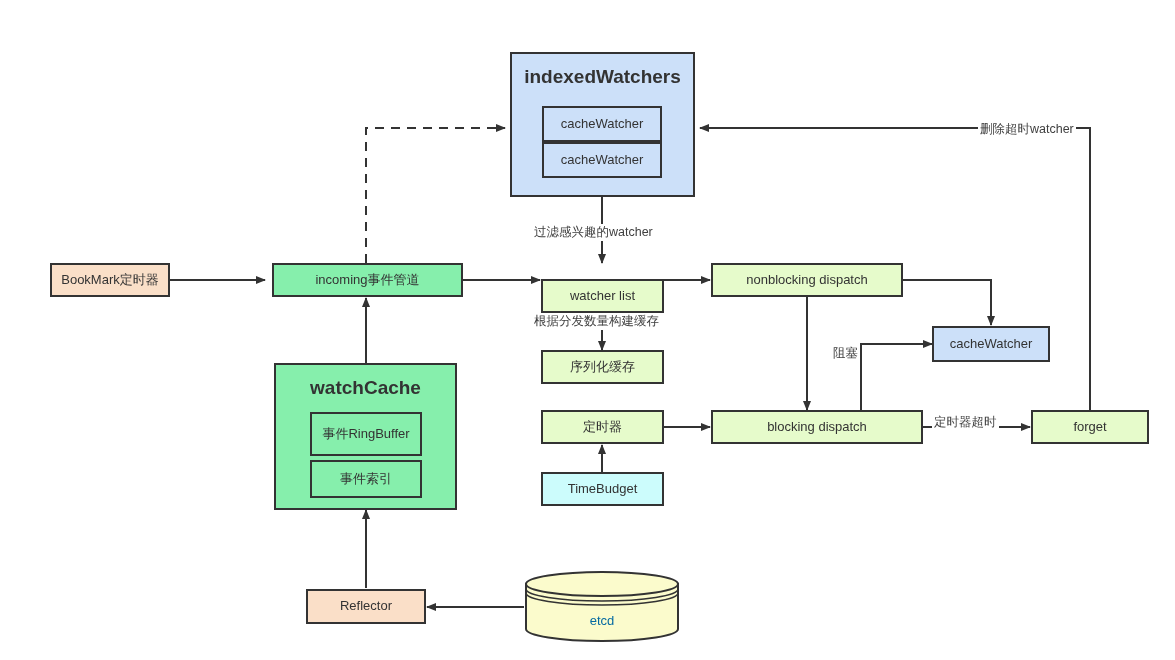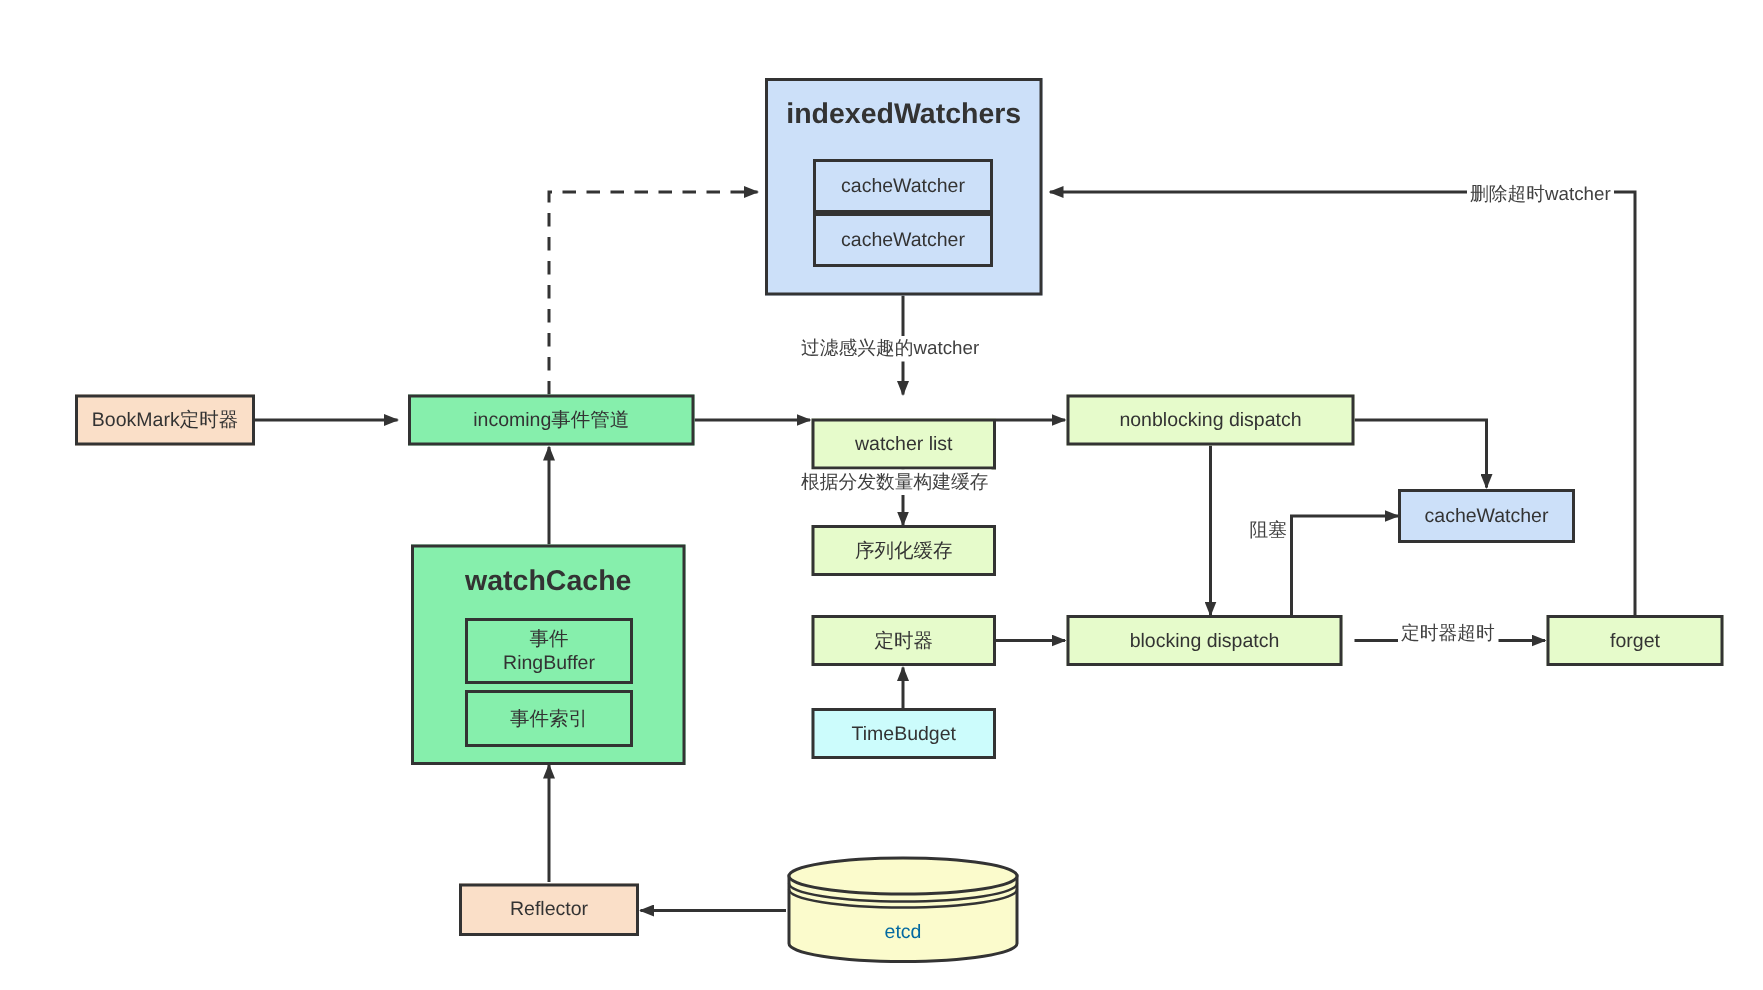--- a/index.html
+++ b/index.html
@@ -128,21 +128,21 @@
 
   <div class="group fill-blue" style="left:510px; top:52px; width:185px; height:145px;">
     <div class="group-title" style="top:12px;">indexedWatchers</div>
   </div>
   <div class="node fill-blue" style="left:542px; top:106px; width:120px; height:36px;">cacheWatcher</div>
   <div class="node fill-blue" style="left:542px; top:142px; width:120px; height:36px;">cacheWatcher</div>
 
   <div class="group fill-mint" style="left:274px; top:363px; width:183px; height:147px;">
     <div class="group-title" style="top:12px;">watchCache</div>
   </div>
-  <div class="node fill-mint" style="left:310px; top:412px; width:112px; height:44px; flex-direction:column;">
+  <div class="node fill-mint" style="left:310px; top:412px; width:112px; height:44px; flex-direction:row;">
     <span>事件</span>
     <span>RingBuffer</span>
   </div>
   <div class="node fill-mint" style="left:310px; top:460px; width:112px; height:38px;">事件索引</div>
 
   <div class="node fill-orange" style="left:50px; top:263px; width:120px; height:34px;">BookMark定时器</div>
 
   <div class="node fill-mint" style="left:272px; top:263px; width:191px; height:34px;">incoming事件管道</div>
 
   <div class="node fill-lgreen" style="left:541px; top:279px; width:123px; height:34px;">watcher list</div>
@@ -150,21 +150,21 @@
   <div class="node fill-lgreen" style="left:541px; top:350px; width:123px; height:34px;">序列化缓存</div>
 
   <div class="node fill-lgreen" style="left:711px; top:263px; width:192px; height:34px;">nonblocking dispatch</div>
 
   <div class="node fill-blue" style="left:932px; top:326px; width:118px; height:36px;">cacheWatcher</div>
 
   <div class="node fill-lgreen" style="left:541px; top:410px; width:123px; height:34px;">定时器</div>
 
   <div class="node fill-cyan" style="left:541px; top:472px; width:123px; height:34px;">TimeBudget</div>
 
-  <div class="node fill-lgreen" style="left:711px; top:410px; width:184px; height:34px;">blocking dispatch</div>
+  <div class="node fill-lgreen" style="left:711px; top:410px; width:212px; height:34px;">blocking dispatch</div>
 
   <div class="node fill-lgreen" style="left:1031px; top:410px; width:118px; height:34px;">forget</div>
 
   <div class="node fill-orange" style="left:306px; top:589px; width:120px; height:35px;">Reflector</div>
 
   <div class="cyl-wrap" style="left:524px; top:570px; width:156px; height:73px;">
     <svg width="156" height="73" viewBox="0 0 156 73">
       <path d="M2,14 L2,59 A76,12 0 0 0 154,59 L154,14 Z" fill="#fbfbcc" stroke="#333333" stroke-width="2"></path>
       <ellipse cx="78" cy="14" rx="76" ry="12" fill="#fbfbcc" stroke="#333333" stroke-width="2"></ellipse>
       <path d="M2,19 A76,12 0 0 0 154,19" fill="none" stroke="#333333" stroke-width="1.6"></path>

